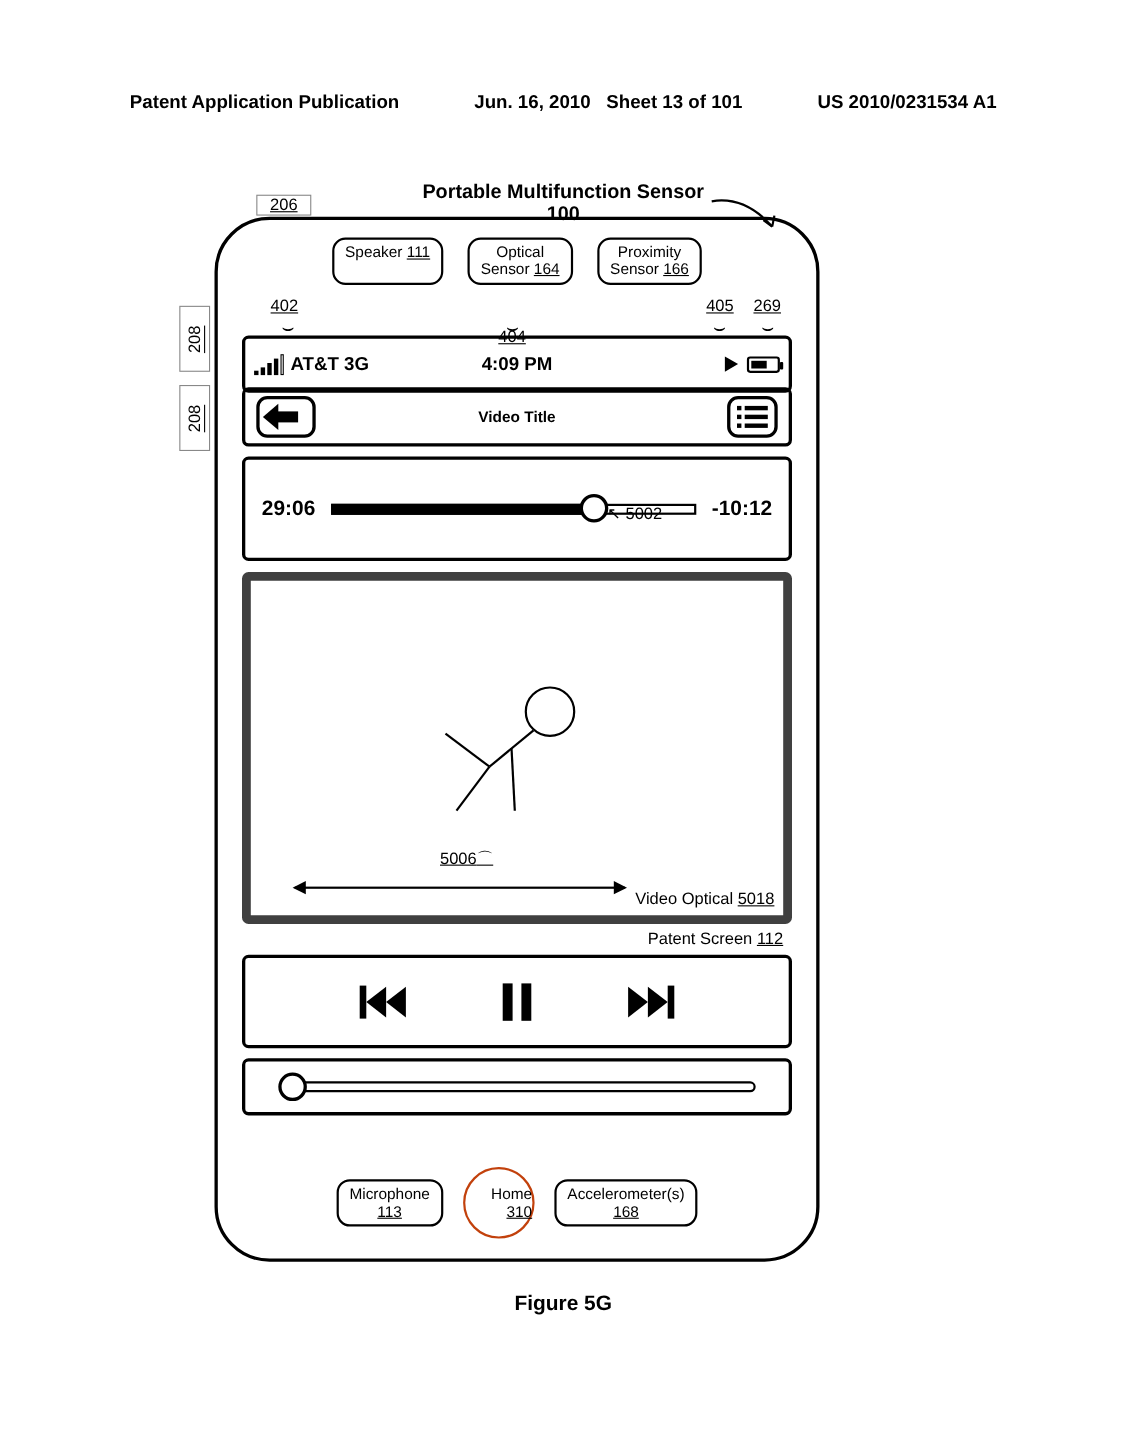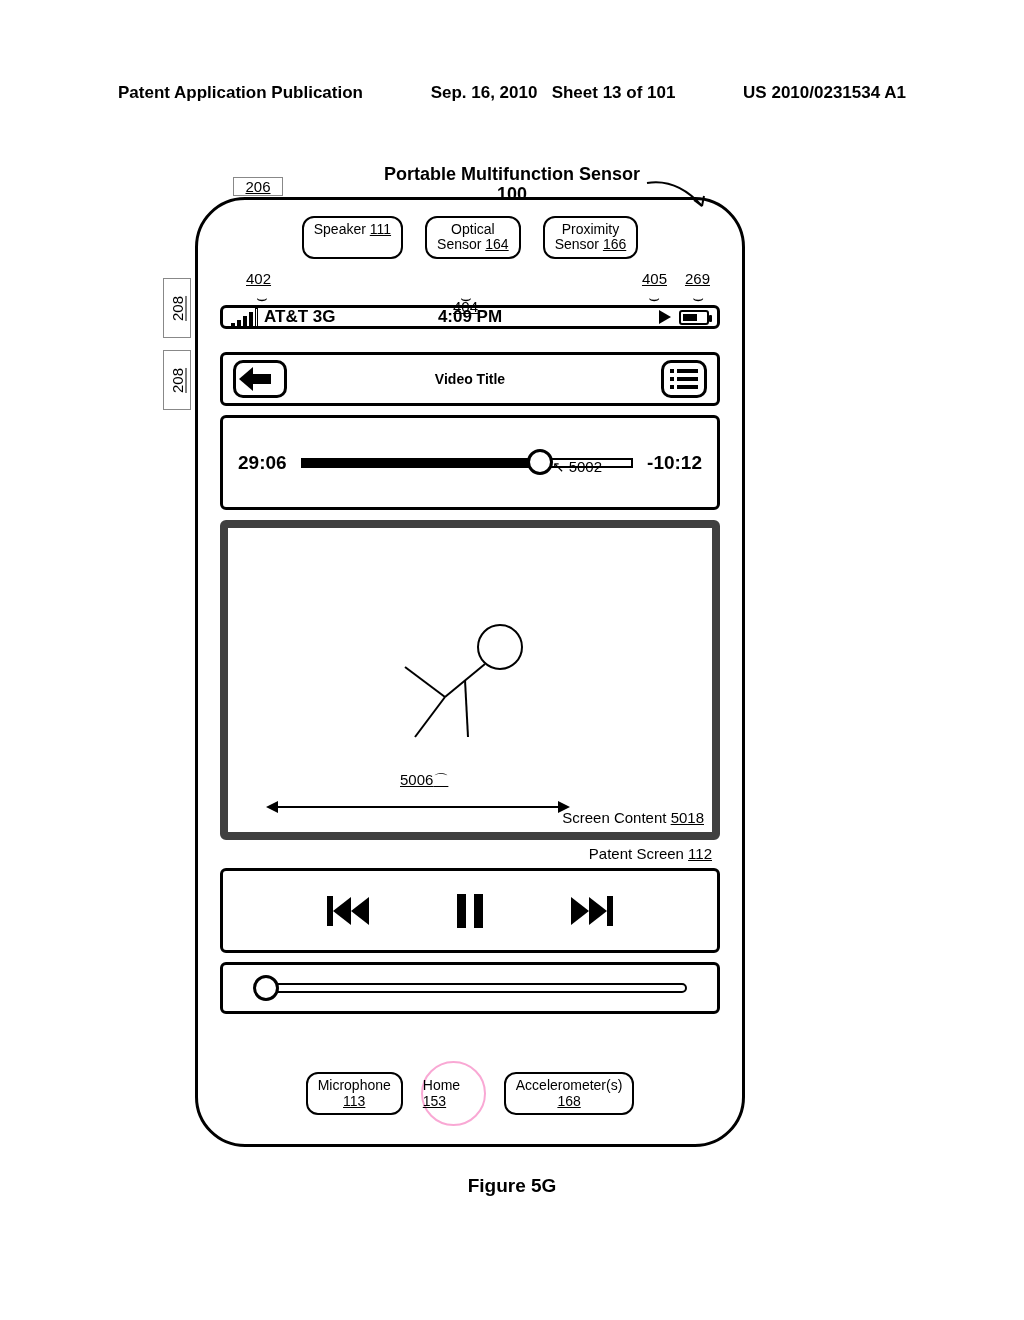--- a/index.html
+++ b/index.html
@@ -97,21 +97,21 @@
     top: 70px;
     width: 100%;
     font-size: 15px;
   }
   .ann { position: absolute; text-decoration: underline; }
   .hook { position:absolute; font-size:18px; }
   .status-bar {
     position: absolute;
     top: 105px;
     left: 22px; right: 22px;
-    height: 24px;
+    height: 52px;
     border: 3px solid #000;
     border-radius: 6px;
     display:flex;
     align-items:center;
     font-weight:bold;
     font-size:17px;
     padding:0 8px;
   }
   .signal-bars { display:flex; align-items:flex-end; gap:2px; margin-right:6px;}
   .signal-bars span { width:4px; background:#000; display:block;}
@@ -212,38 +212,38 @@
   .vol-knob{position:absolute;left:-12px;top:-10px;width:26px;height:26px;border:3px solid #000;border-radius:50%;background:#fff;}
   .bottom-components{
     position:absolute;
     bottom:18px;
     left:0;right:0;
     display:flex;
     justify-content:center;
     gap:18px;
     align-items:center;
   }
-  .home-btn{width:65px;height:65px;border:2px solid #f9a8d4;border-radius:50%;display:flex;flex-direction:column;align-items:flex-start;justify-content:center;font-size:14px;line-height:1.1;}
+  .home-btn{width:65px;height:65px;border:2px solid #c2410c;border-radius:50%;display:flex;flex-direction:column;align-items:flex-end;justify-content:center;font-size:14px;line-height:1.1;}
   .home-btn .ref{text-decoration:underline;}
   .figure-caption{
     position:absolute;
     top:1175px;
     left:0;right:0;
     text-align:center;
     font-weight:bold;
     font-size:19px;
   }
 </style>
 </head>
 <body>
 
 <div class="page-header">
   <span>Patent Application Publication</span>
   <span>
-    <span>Sep. 16, 2010</span>&nbsp;&nbsp;
+    <span>Jun. 16, 2010</span>&nbsp;&nbsp;
     <span>Sheet 13 of 101</span>
   </span>
   <span>US 2010/0231534 A1</span>
 </div>
 
 <div class="device-title">Portable Multifunction Sensor</div>
 <div class="device-number">100</div>
 
 <div class="device-frame">
 
@@ -341,21 +341,21 @@
       <line x1="95" y1="72" x2="55" y2="105" stroke="#000" stroke-width="2"></line>
       <line x1="55" y1="105" x2="15" y2="75" stroke="#000" stroke-width="2"></line>
       <line x1="55" y1="105" x2="25" y2="145" stroke="#000" stroke-width="2"></line>
       <line x1="75" y1="88" x2="78" y2="145" stroke="#000" stroke-width="2"></line>
     </svg>
     <div class="label-5006"><span>5006</span>⌒</div>
     <div class="gesture-arrow">
         <div class="gesture-line"></div>
       </div>
     <div class="video-content-label">
-      <span>Screen Content</span> <span class="u">5018</span>
+      <span>Video Optical</span> <span class="u">5018</span>
     </div>
   </div>
 
   <div class="touchscreen-label">
     <span>Patent Screen</span> <span class="u">112</span>
   </div>
 
   <div class="controls-area">
     <div class="skip-back">
       <div class="vbar"></div>
@@ -378,21 +378,21 @@
       <div class="vol-knob"></div>
     </div>
   </div>
 
   <div class="bottom-components">
     <div class="component-box">
       <span>Microphone</span><br><span class="ref">113</span>
     </div>
     <div class="home-btn">
       <span>Home</span>
-      <span class="ref">153</span>
+      <span class="ref">310</span>
     </div>
     <div class="component-box">
       <span>Accelerometer(s)</span><br><span class="ref">168</span>
     </div>
   </div>
 
 </div>
 
 <div class="figure-caption">Figure 5G</div>
 

